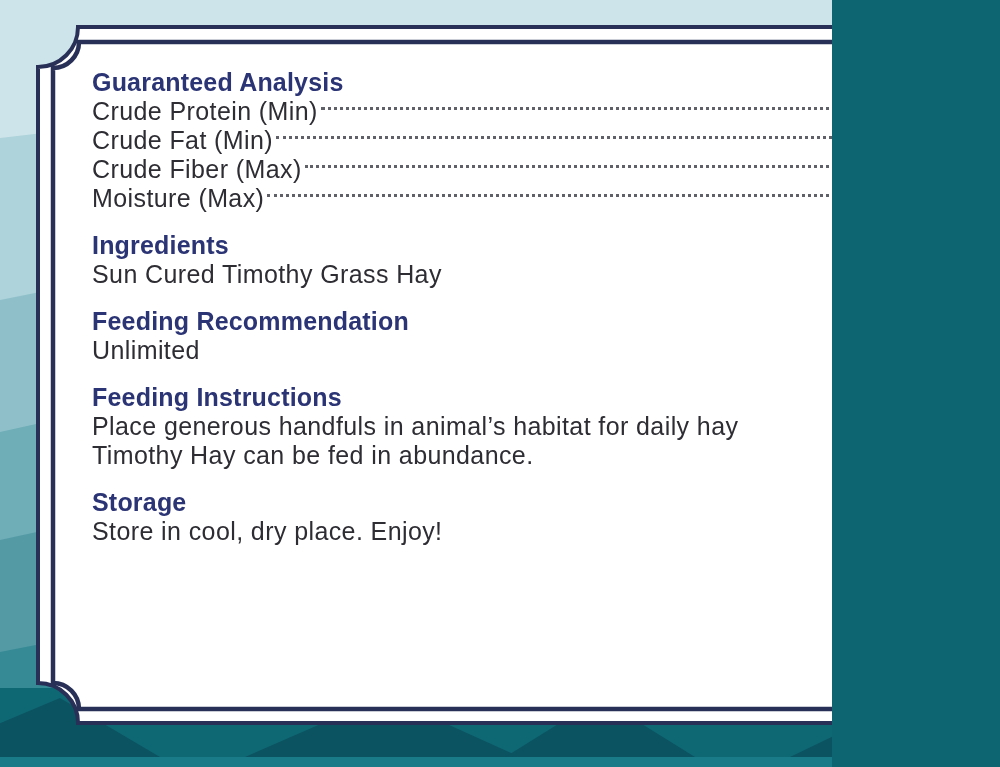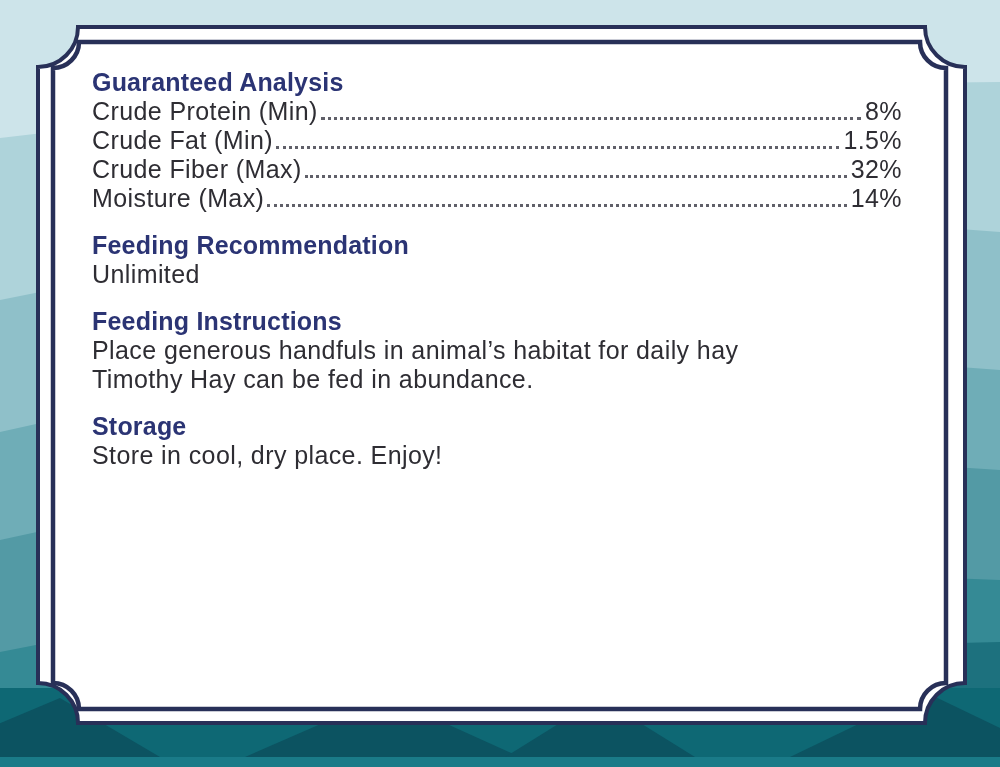--- a/index.html
+++ b/index.html
@@ -2,21 +2,21 @@
 <html><head>
 <meta charset="utf-8">
 <style>
   html,body{margin:0;padding:0;}
   body{
     font-family:"Liberation Sans","DejaVu Sans",sans-serif;
     background:#0e6572;
   }
   .stage{
     position:relative;
-    width:1000px;height:767px;
+    width:832px;height:767px;
     overflow:hidden;
     background:#cde4ea;
   }
   .bg-svg,.frame-svg{position:absolute;display:block;}
   .bg-svg{left:0;top:0;}
   .frame-svg{left:36px;top:25px;}
   .content{
     position:absolute;
     left:92px;top:68px;
     width:810px;
@@ -32,21 +32,21 @@
     font-size:25px;
     line-height:29px;
     font-weight:700;
     color:#2b3474;
     letter-spacing:0.2px;
   }
   section:first-child h2{margin-top:0;}
   .line{margin:0;white-space:nowrap;}
   .ga-row{
     display:flex;
-    align-items:flex-end;
+    align-items:center;
     line-height:29px;
   }
   .ga-label,.ga-value{white-space:nowrap;}
   .ga-dots{
     flex:1;
     border-bottom:3px dotted #606069;
     margin:0 4px 6px 3px;
     min-width:20px;
   }
 </style>
@@ -97,20 +97,24 @@
         <span class="ga-dots"></span>
         <span class="ga-value">32%</span>
       </div>
       <div class="ga-row">
         <span class="ga-label">Moisture (Max)</span>
         <span class="ga-dots"></span>
         <span class="ga-value">14%</span>
       </div>
     </section>
 
+    <section>
+      <h2>Ingredients</h2>
+      <p class="line">Sun Cured Timothy Grass Hay</p>
+    </section>
 
 
     <section>
       <h2>Feeding Recommendation</h2>
       <p class="line">Unlimited</p>
     </section>
 
     <section>
       <h2>Feeding Instructions</h2>
       <p class="line">Place generous handfuls in animal’s habitat for daily hay</p>

